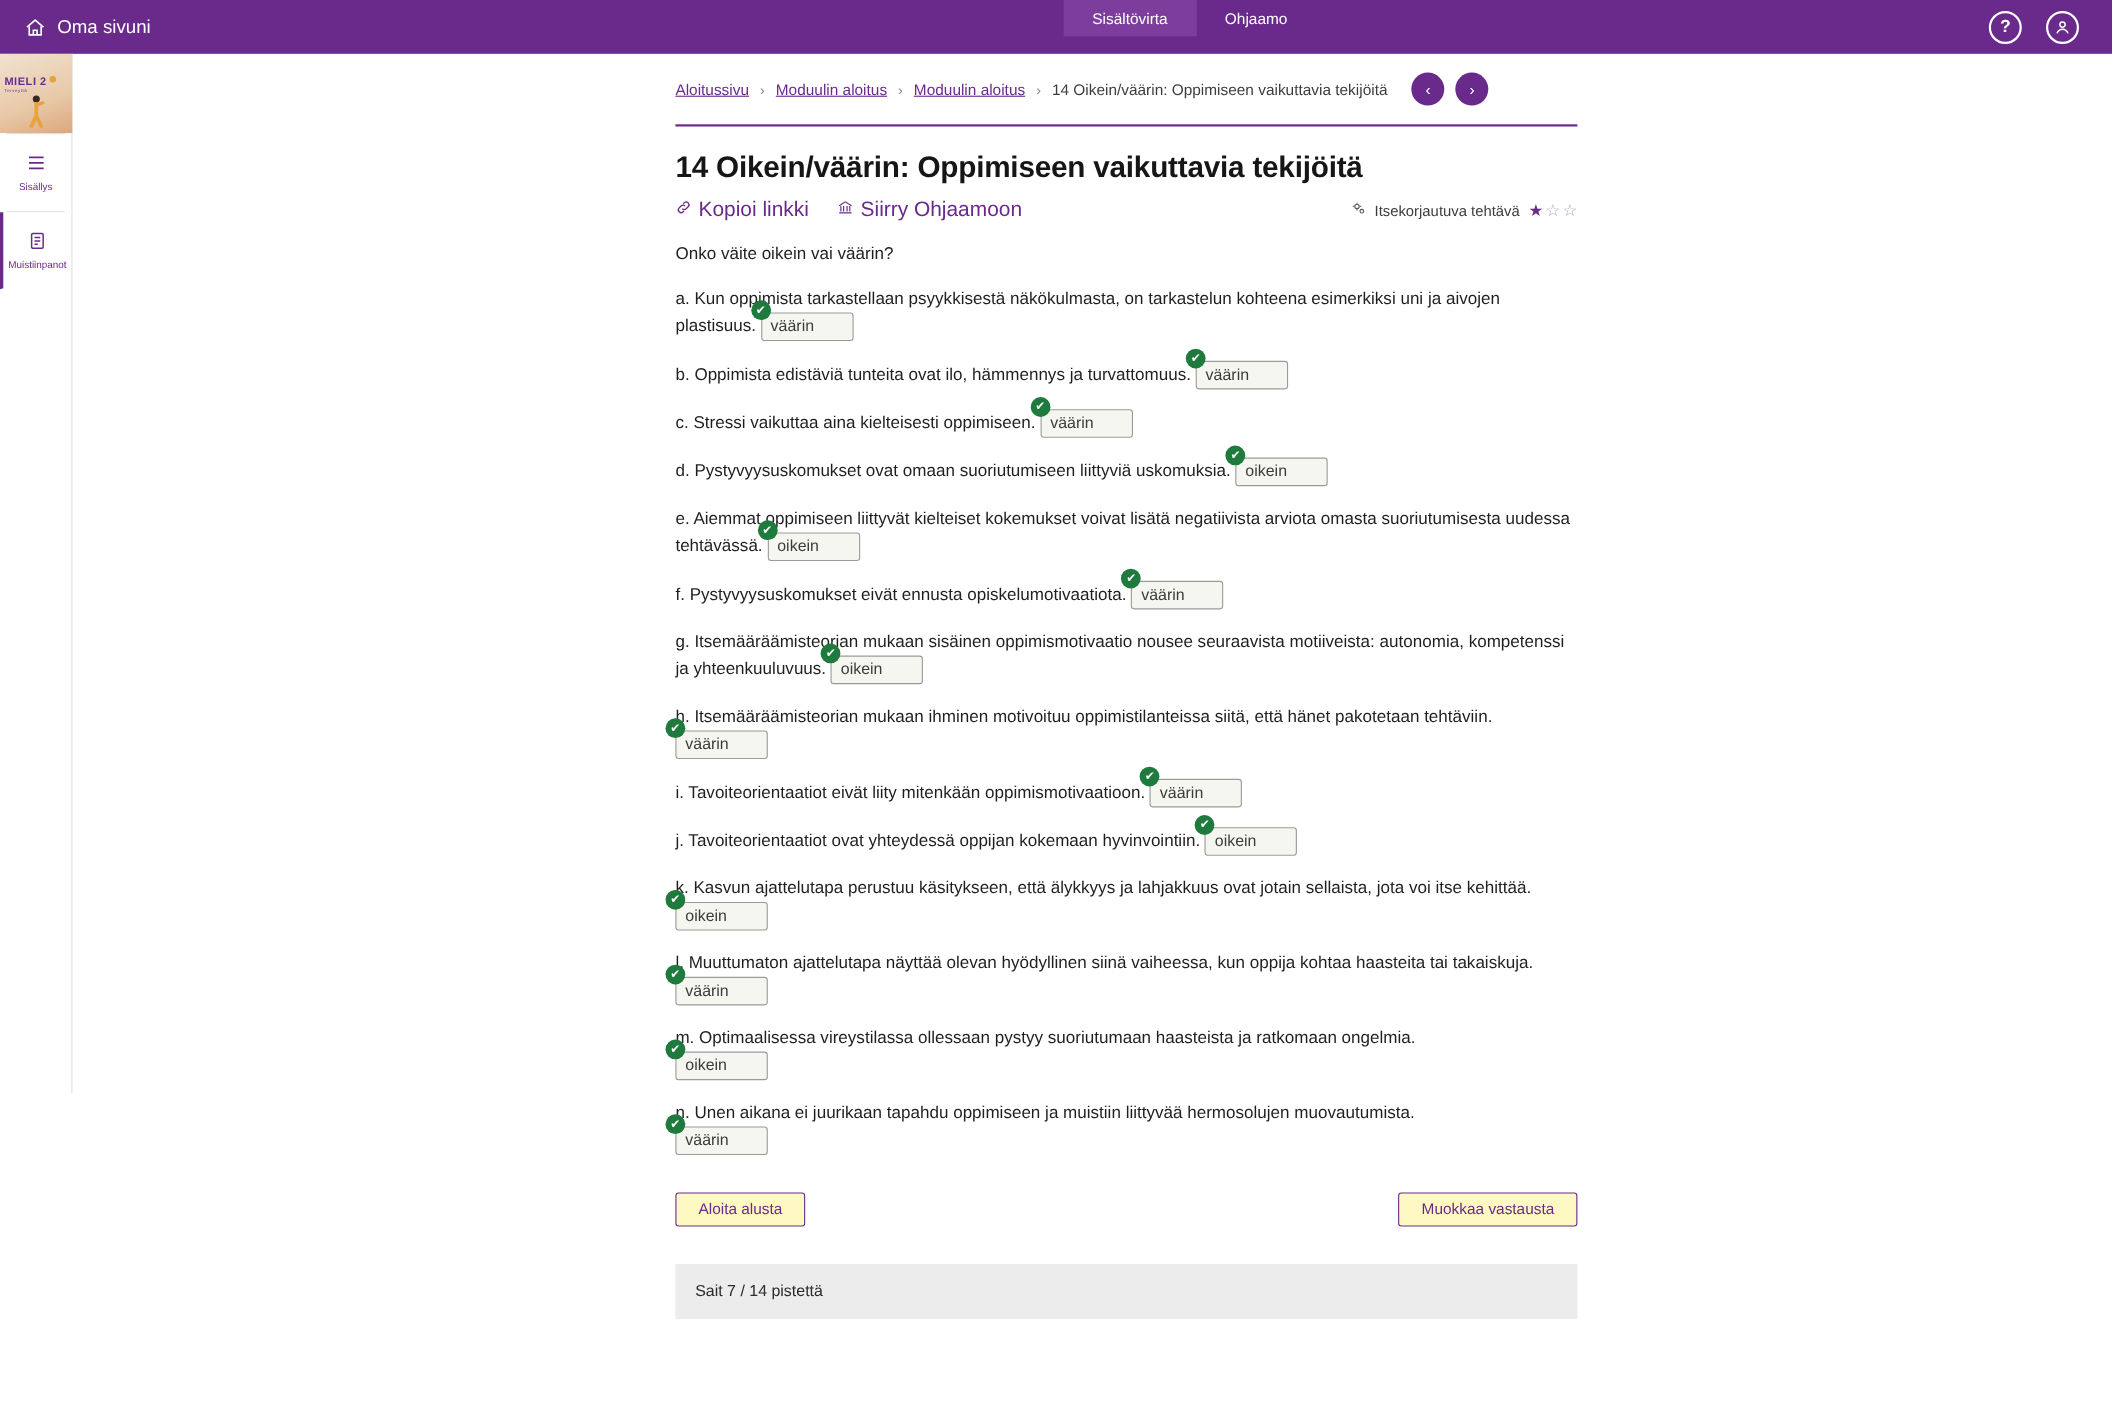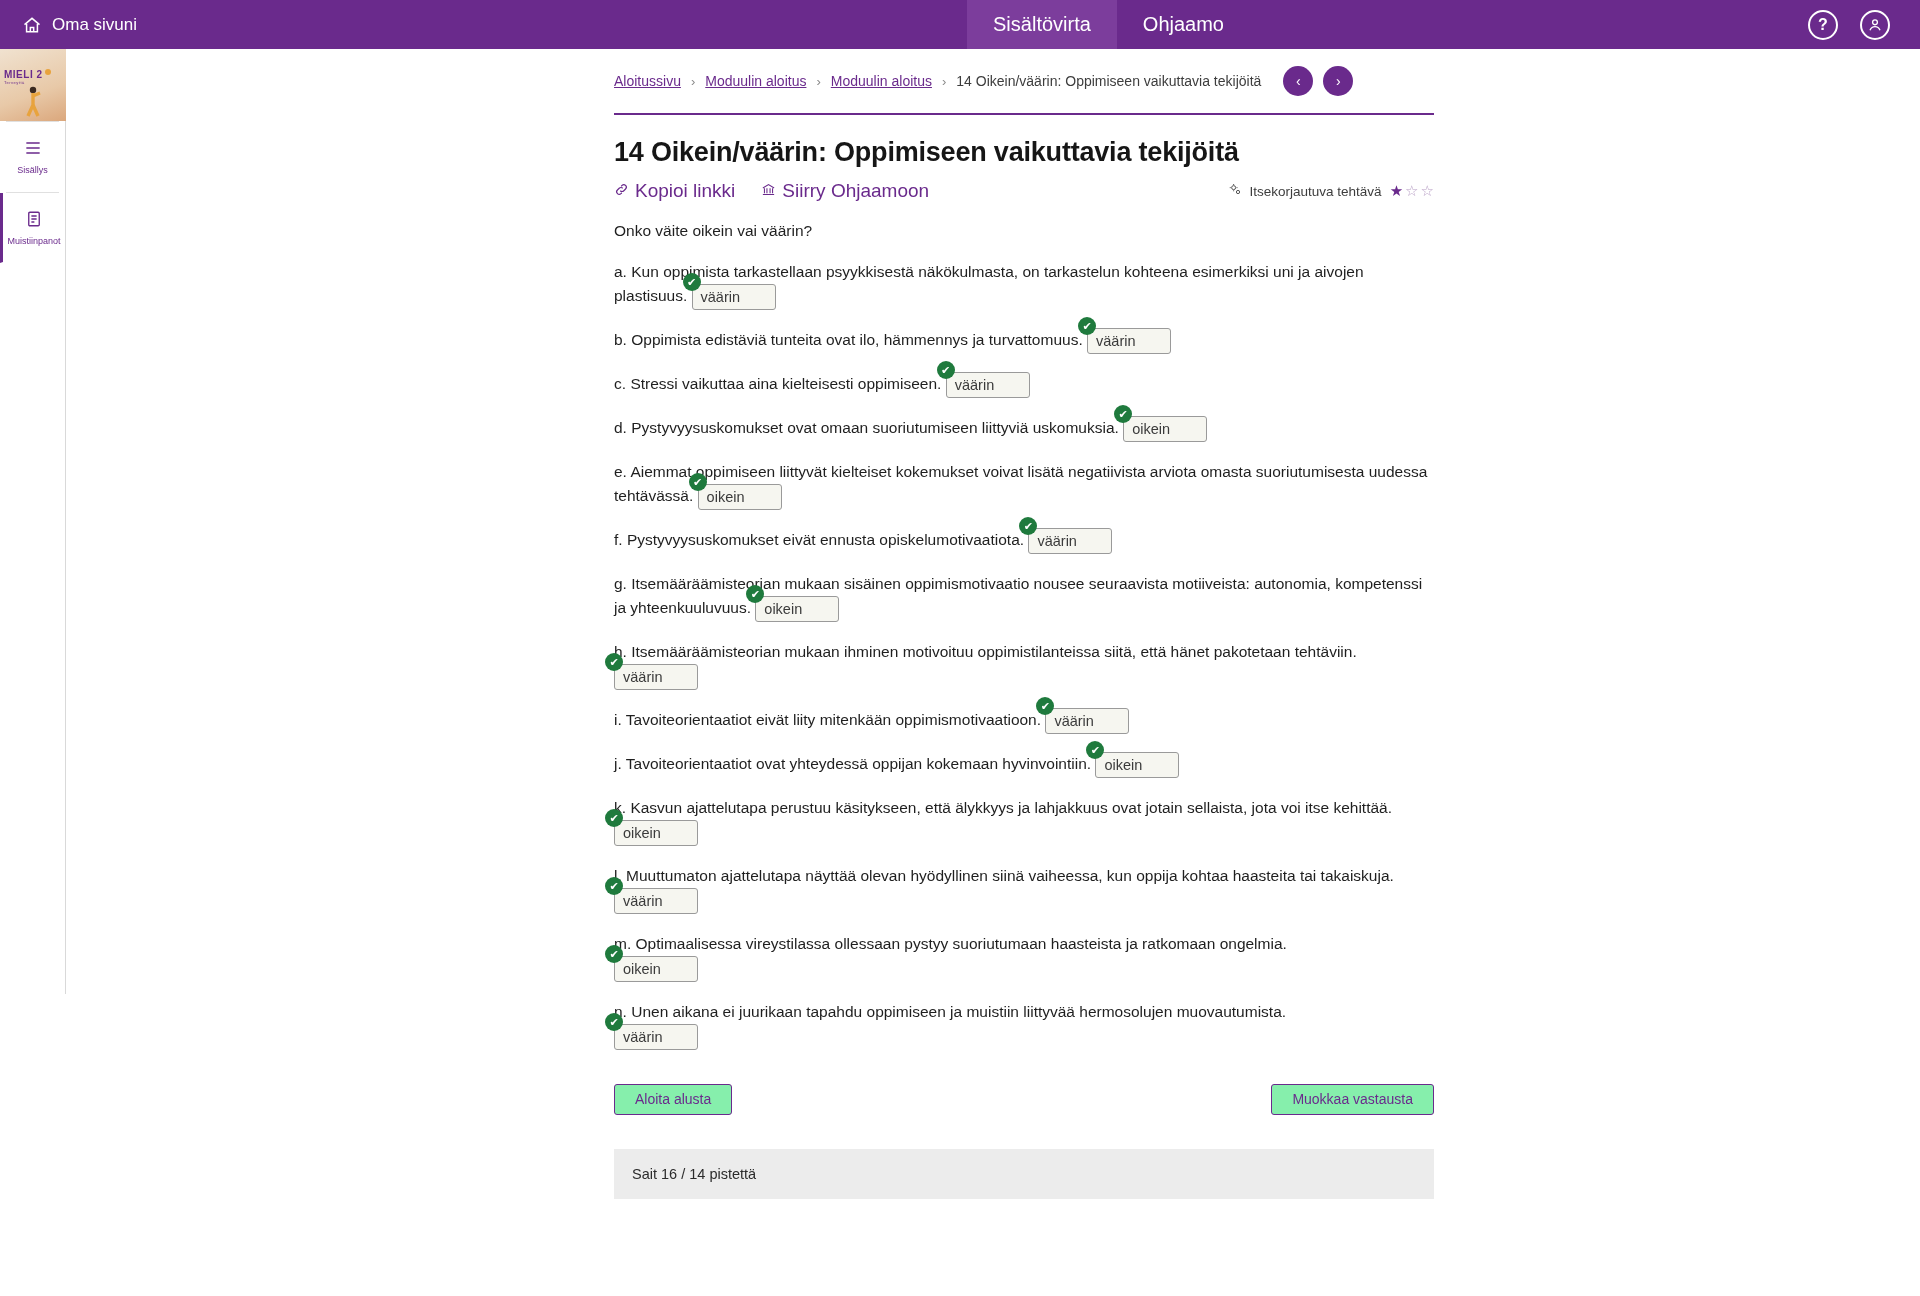--- a/index.html
+++ b/index.html
@@ -24,22 +24,22 @@
   }
   .topbar-brand {
     display: flex; align-items: center; gap: 10px;
     padding-left: 22px; height: 49px;
     font-size: 17px; font-weight: 400;
   }
   .home-icon svg { display: block; }
   .topbar-nav { display: flex; height: 49px; margin-left: 830px; }
   .topbar-nav .nav-item {
     display: flex; align-items: center;
-    padding: 0 26px; height: 49px;
-    font-size: 20px; color: #fff;
+    padding: 0 26px; height: 33px;
+    font-size: 14px; color: #fff;
   }
   .topbar-nav .nav-item.active { background: #7c3d9c; }
   .topbar-right {
     margin-left: auto; display: flex; align-items: center;
     gap: 22px; padding-right: 30px;
   }
   .round-icon {
     width: 30px; height: 30px; border-radius: 50%;
     border: 2px solid #fff; display: flex;
     align-items: center; justify-content: center;
@@ -152,21 +152,21 @@
     background: #1f7a3d; color: #fff;
     display: flex; align-items: center; justify-content: center;
     font-size: 11px; line-height: 1;
   }
 
   .buttons-row {
     display: flex; justify-content: space-between;
     margin-top: 34px; width: 820px;
   }
   .btn {
-    border: 1px solid #6a2a8c; color: #6a2a8c; background: #86efac;
+    border: 1px solid #6a2a8c; color: #6a2a8c; background: #fef9c3;
     border-radius: 3px; font-size: 14px;
     padding: 0 20px; height: 31px; line-height: 29px;
     text-align: center;
   }
 
   .score-bar {
     margin-top: 34px; width: 820px; height: 50px;
     background: #ececec; display: flex; align-items: center;
     padding-left: 18px; font-size: 14.5px; color: #2b2b2b;
   }
@@ -424,17 +424,17 @@
         <span class="answer-box">väärin</span>
       </span>
     </div>
 
     <div class="buttons-row">
       <div class="btn">Aloita alusta</div>
       <div class="btn">Muokkaa vastausta</div>
     </div>
 
     <div class="score-bar">
-      <span>Sait 16 / 14 pistettä</span>
+      <span>Sait 7 / 14 pistettä</span>
     </div>
 
   </div>
 </div>
 
 </body></html>

